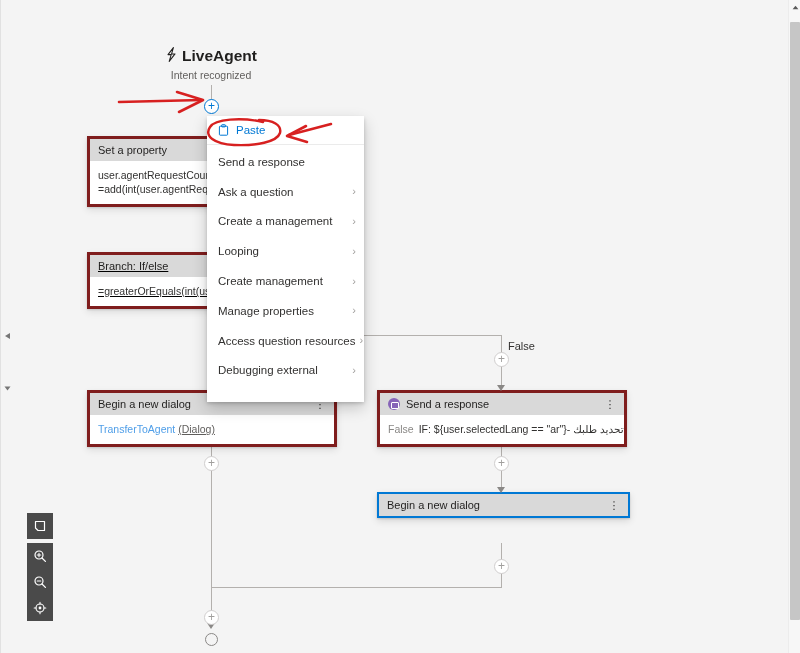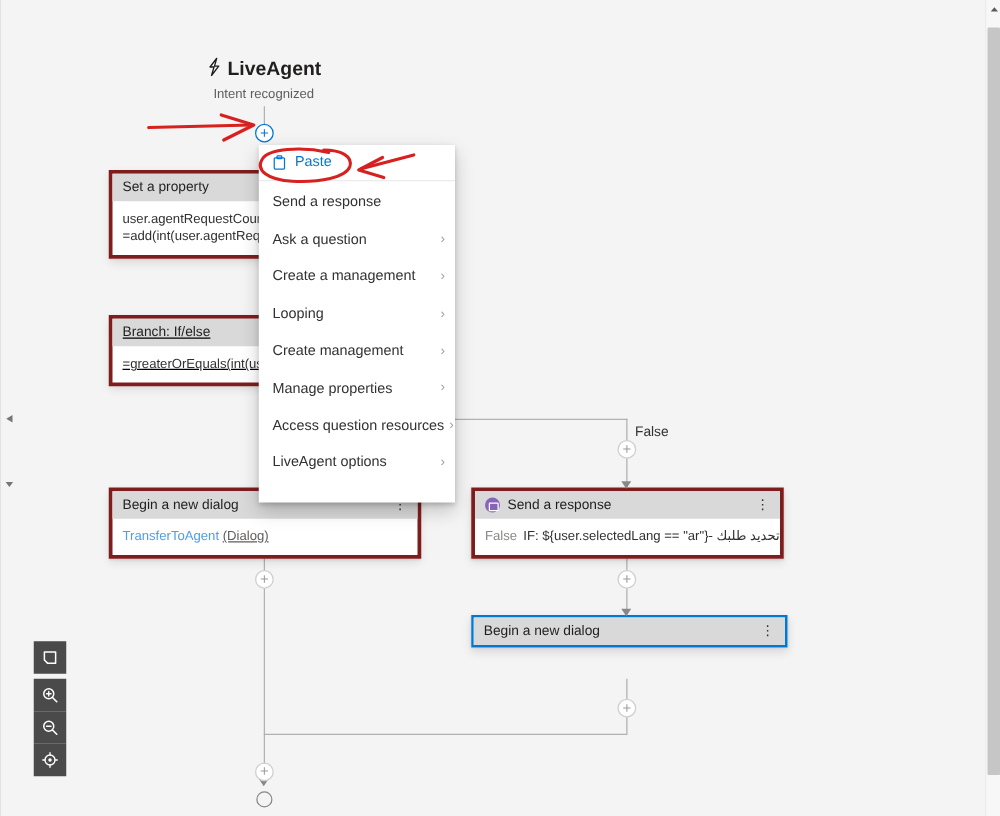--- a/index.html
+++ b/index.html
@@ -395,21 +395,21 @@
       </div>
       <div class="menu-item">
         <span class="mi-label">Manage properties</span>
         <span class="chev">›</span>
       </div>
       <div class="menu-item">
         <span class="mi-label">Access question resources</span>
         <span class="chev">›</span>
       </div>
       <div class="menu-item">
-        <span class="mi-label">LiveAgent options</span>
+        <span class="mi-label">Debugging external</span>
         <span class="chev">›</span>
       </div>
     </div>
 
     <div class="menu-scroll-arrow" style="top:326px;">
       <svg width="9" height="8" viewBox="0 0 9 8">
           <path d="M7 1 L2 4 L7 7 Z" fill="#767676"></path>
         </svg>
     </div>
     <div class="menu-scroll-arrow" style="top:378px;">

